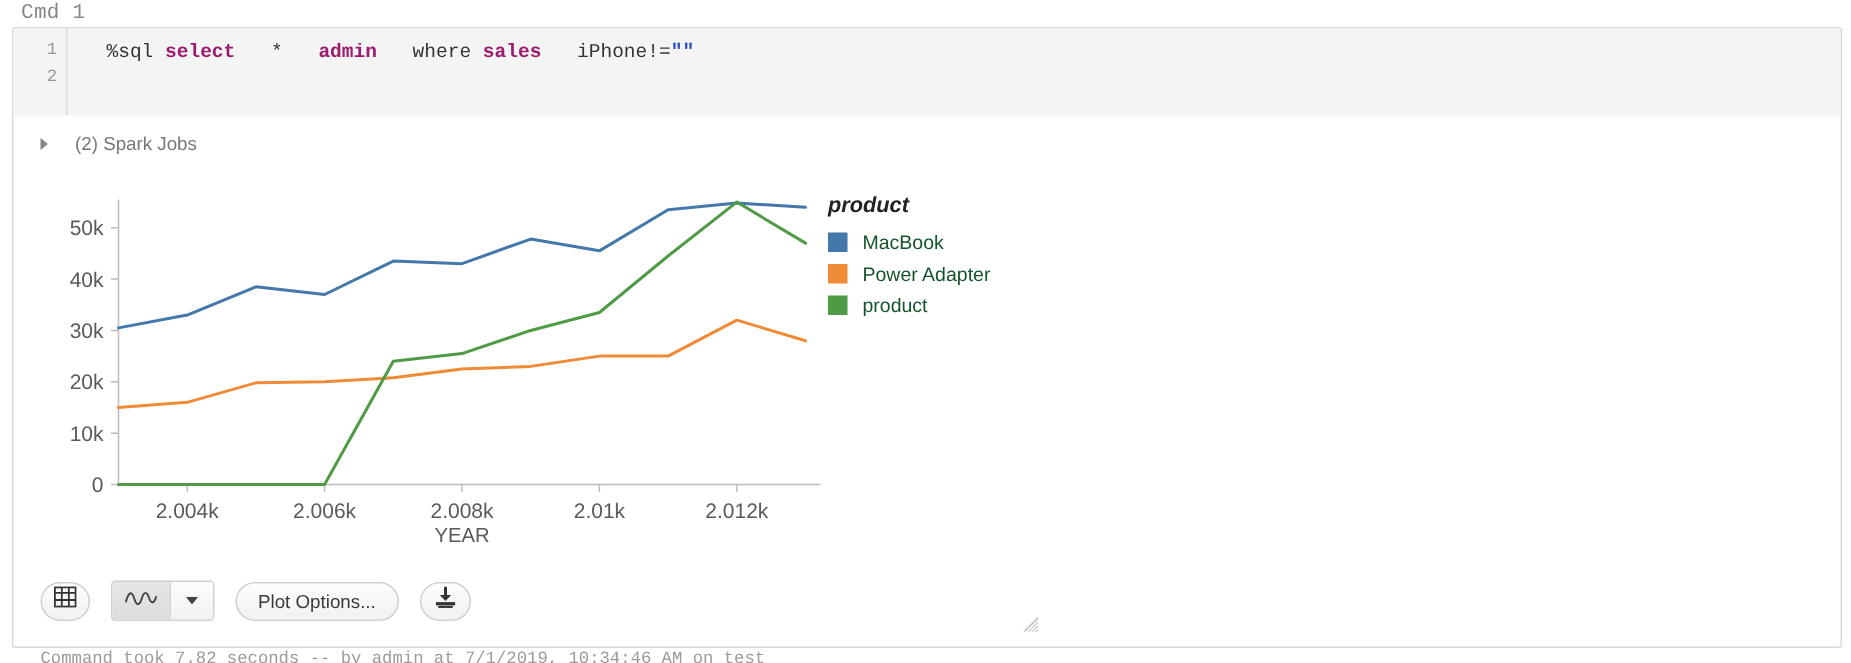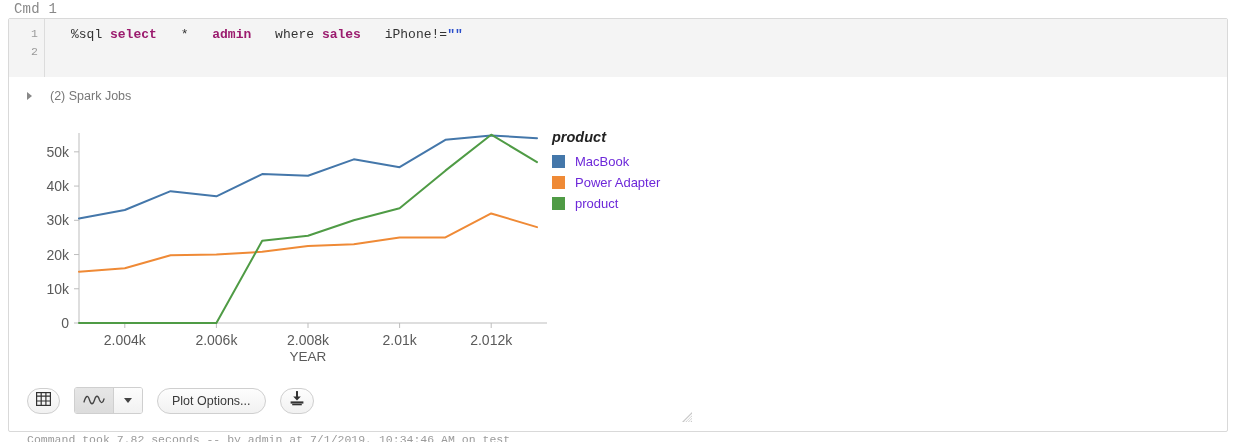--- a/index.html
+++ b/index.html
@@ -132,21 +132,21 @@
     margin-bottom: 6px;
   }
   .legend-swatch {
     width: 13px;
     height: 13px;
     margin-right: 10px;
     flex: none;
   }
   .legend-label {
     font-size: 13px;
-    color: #6d28d9;
+    color: #14532d;
   }
 
   
   .resize-grip {
     position: absolute;
     left: 672px;
     top: 390px;
     width: 12px;
     height: 12px;
     cursor: nwse-resize;

